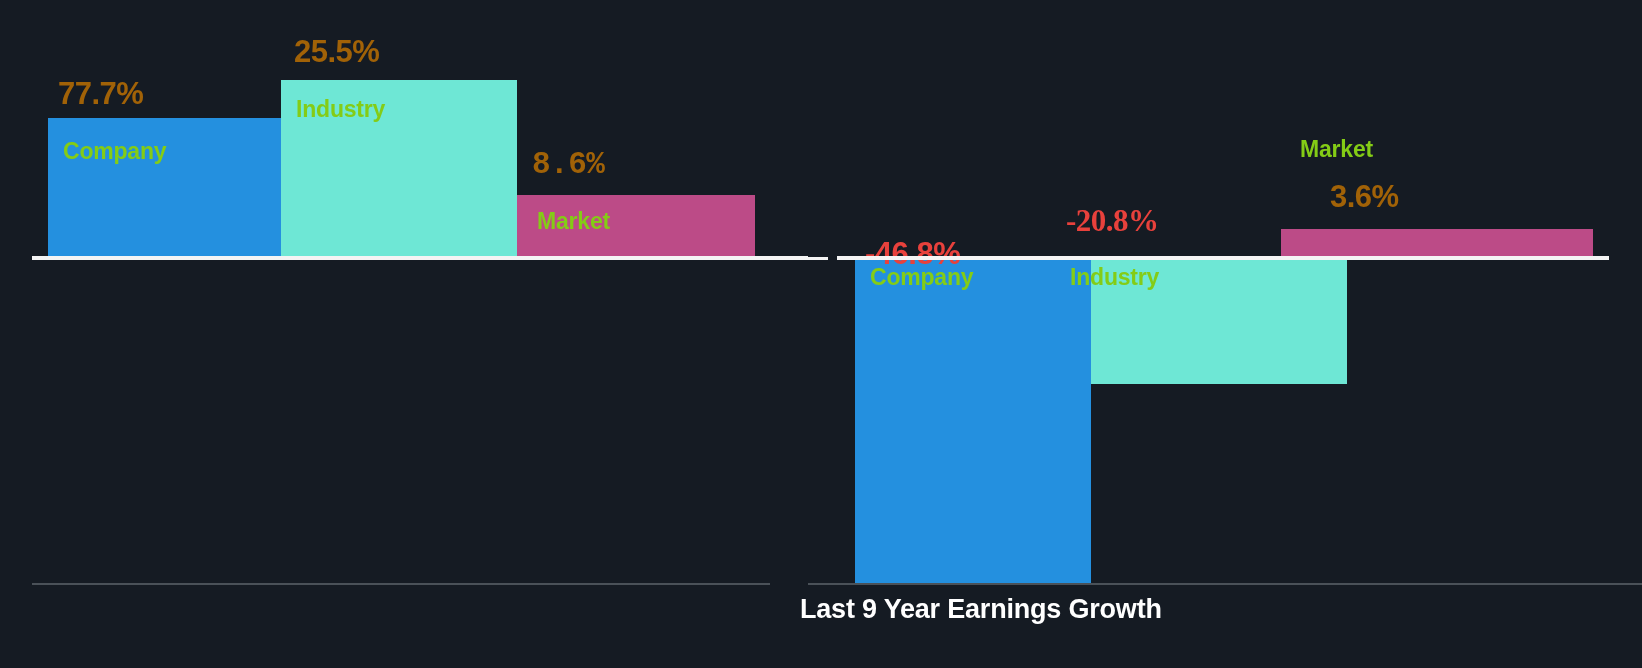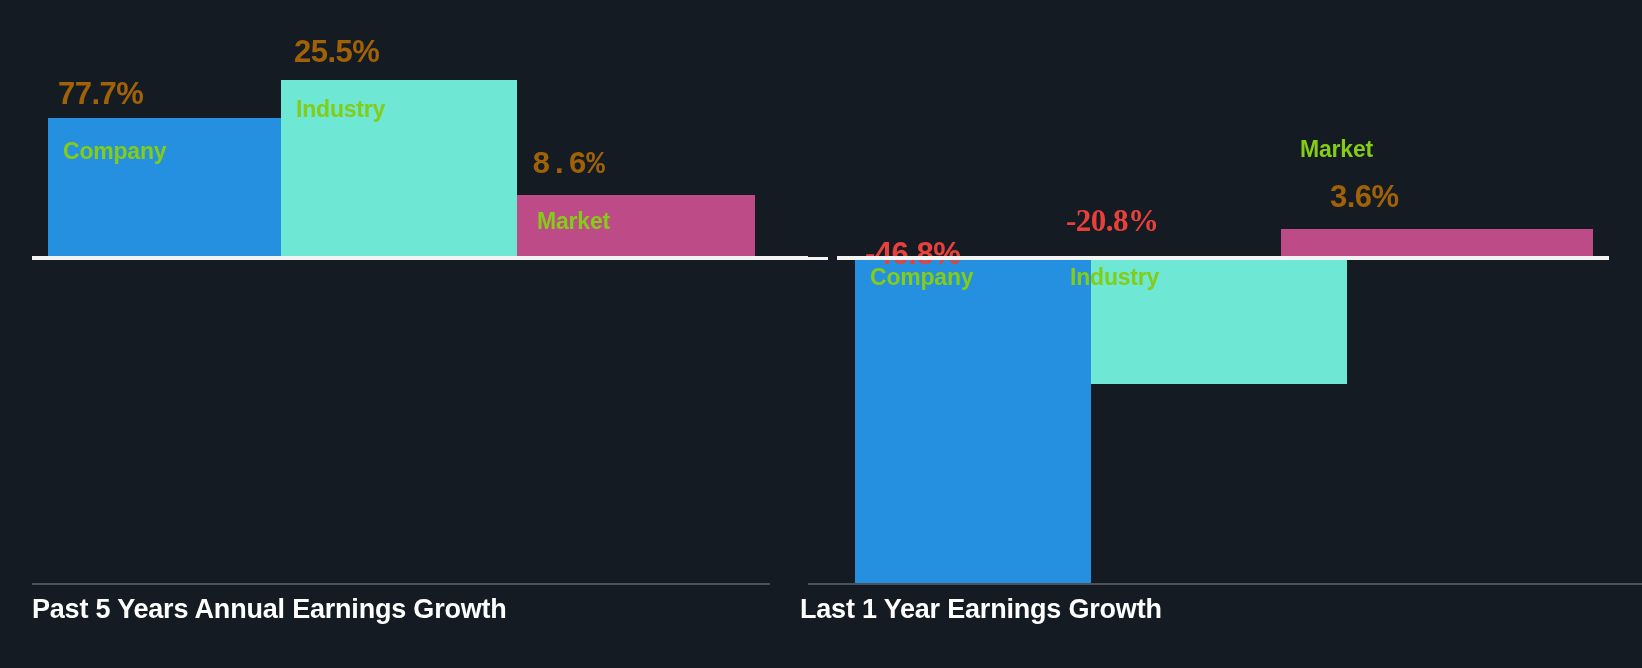--- a/index.html
+++ b/index.html
@@ -90,21 +90,20 @@
     <div class="bar-label on-light" style="left:296px; top:96px;">Industry</div>
     <div class="value-label pos" style="left:294px; top:34px;">25.5%</div>
 
     <div class="bar pink" style="left:517px; top:195px; width:238px; height:63px;"></div>
     <div class="bar-label on-dark" style="left:537px; top:208px;">Market</div>
     <div class="value-label pos" style="left:532px; top:147px;font-family:Liberation Mono, monospace;">8.6%</div>
 
     <div class="axis-line" style="left:32px; top:256px; width:776px;"></div>
 
     <div class="footer-rule" style="left:32px; top:583px; width:738px;"></div>
-    <div class="footer-title" style="left: 32px; top: 594px;">Past 5 Years Annual Earnings Growth</div>
   </div>
 
   <div class="panel" id="panel-right">
 
     <div class="axis-stub" style="left:0px; top:257px; width:20px;"></div>
 
     <div class="bar blue" style="left:47px; top:260px; width:236px; height:323px;"></div>
     <div class="bar-label on-dark" style="left:62px; top:264px;">Company</div>
     <div class="value-label neg" style="left:57px; top:188px;margin-top:48px;">-46.8%</div>
 
@@ -112,16 +111,16 @@
     <div class="bar-label on-light" style="left:262px; top:264px;">Industry</div>
     <div class="value-label neg" style="left:258px; top:203px;font-family:Liberation Serif, serif;">-20.8%</div>
 
     <div class="bar pink" style="left:473px; top:229px; width:312px; height:27px;"></div>
     <div class="bar-label on-dark" style="left:492px; top:136px;">Market</div>
     <div class="value-label pos" style="left:490px; top:179px;margin-left:32px;">3.6%</div>
 
     <div class="axis-line" style="left:29px; top:256px; width:772px;"></div>
 
     <div class="footer-rule" style="left:0px; top:583px; width:834px;"></div>
-    <div class="footer-title" style="left: -8px; top: 594px;">Last 1 Year Earnings Growth</div>
+    <div class="footer-title" style="left: -8px; top: 594px;">Last 9 Year Earnings Growth</div>
   </div>
 
 </div>
 
 </body></html>

